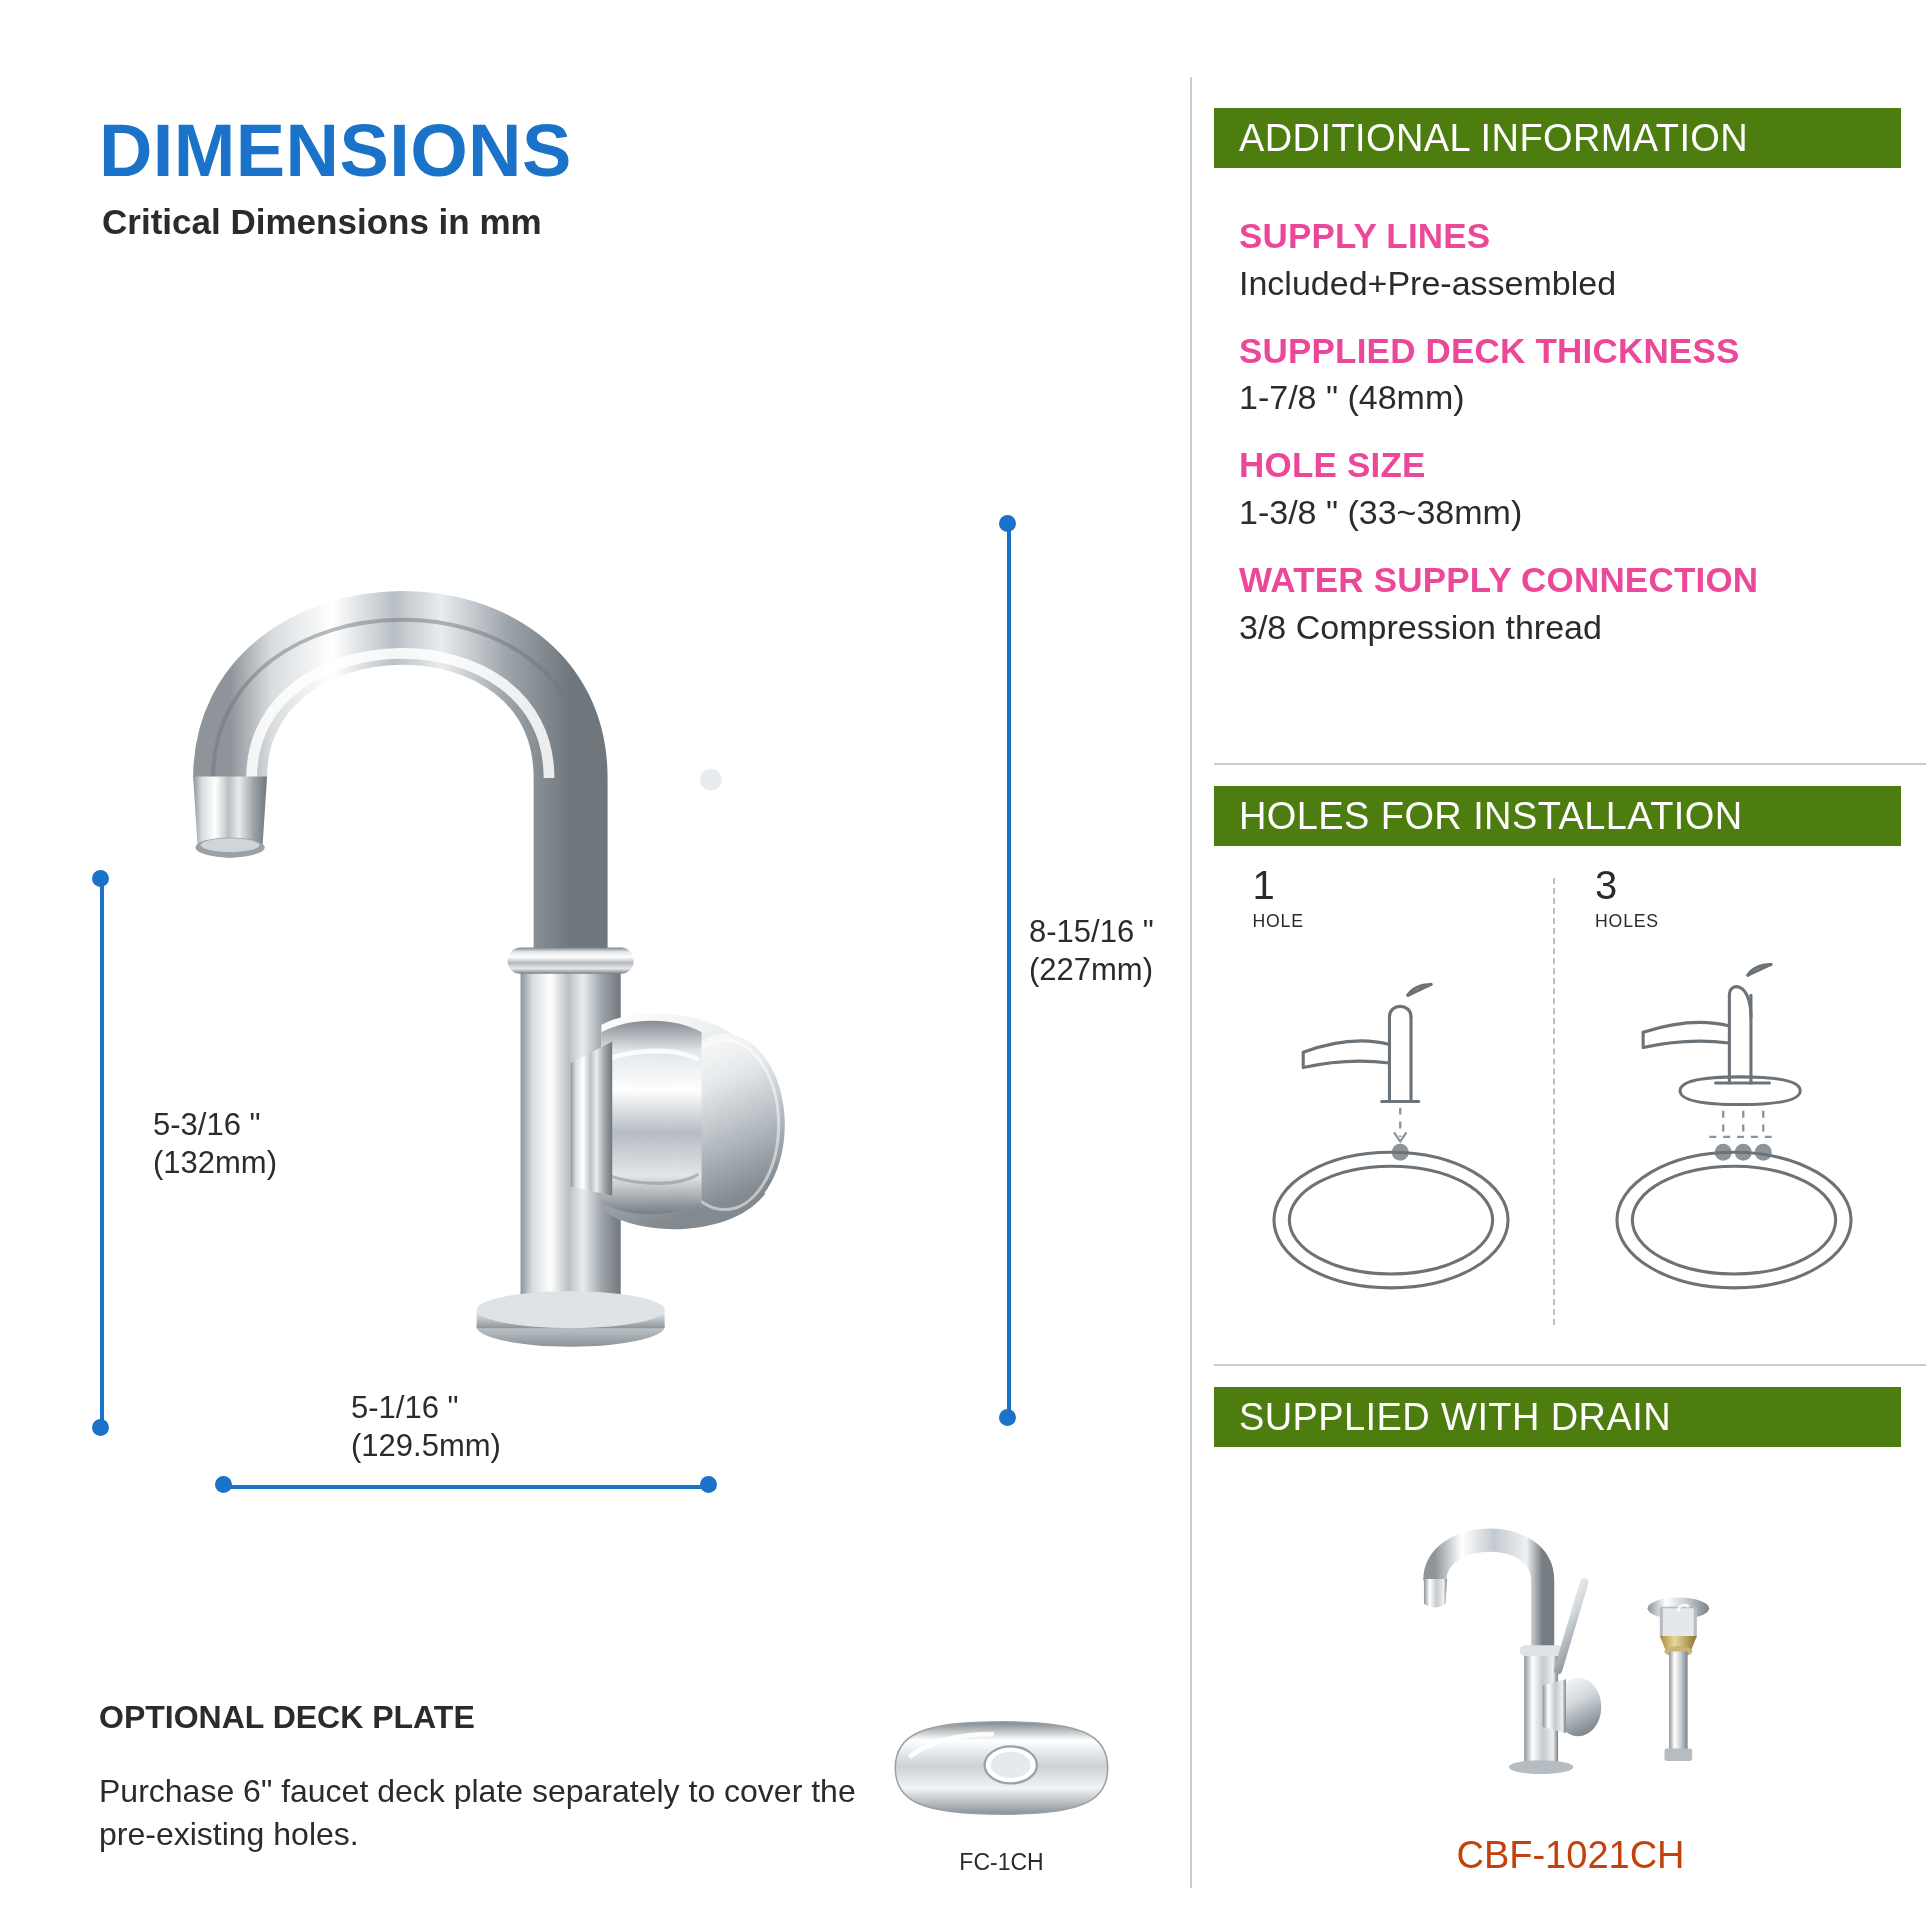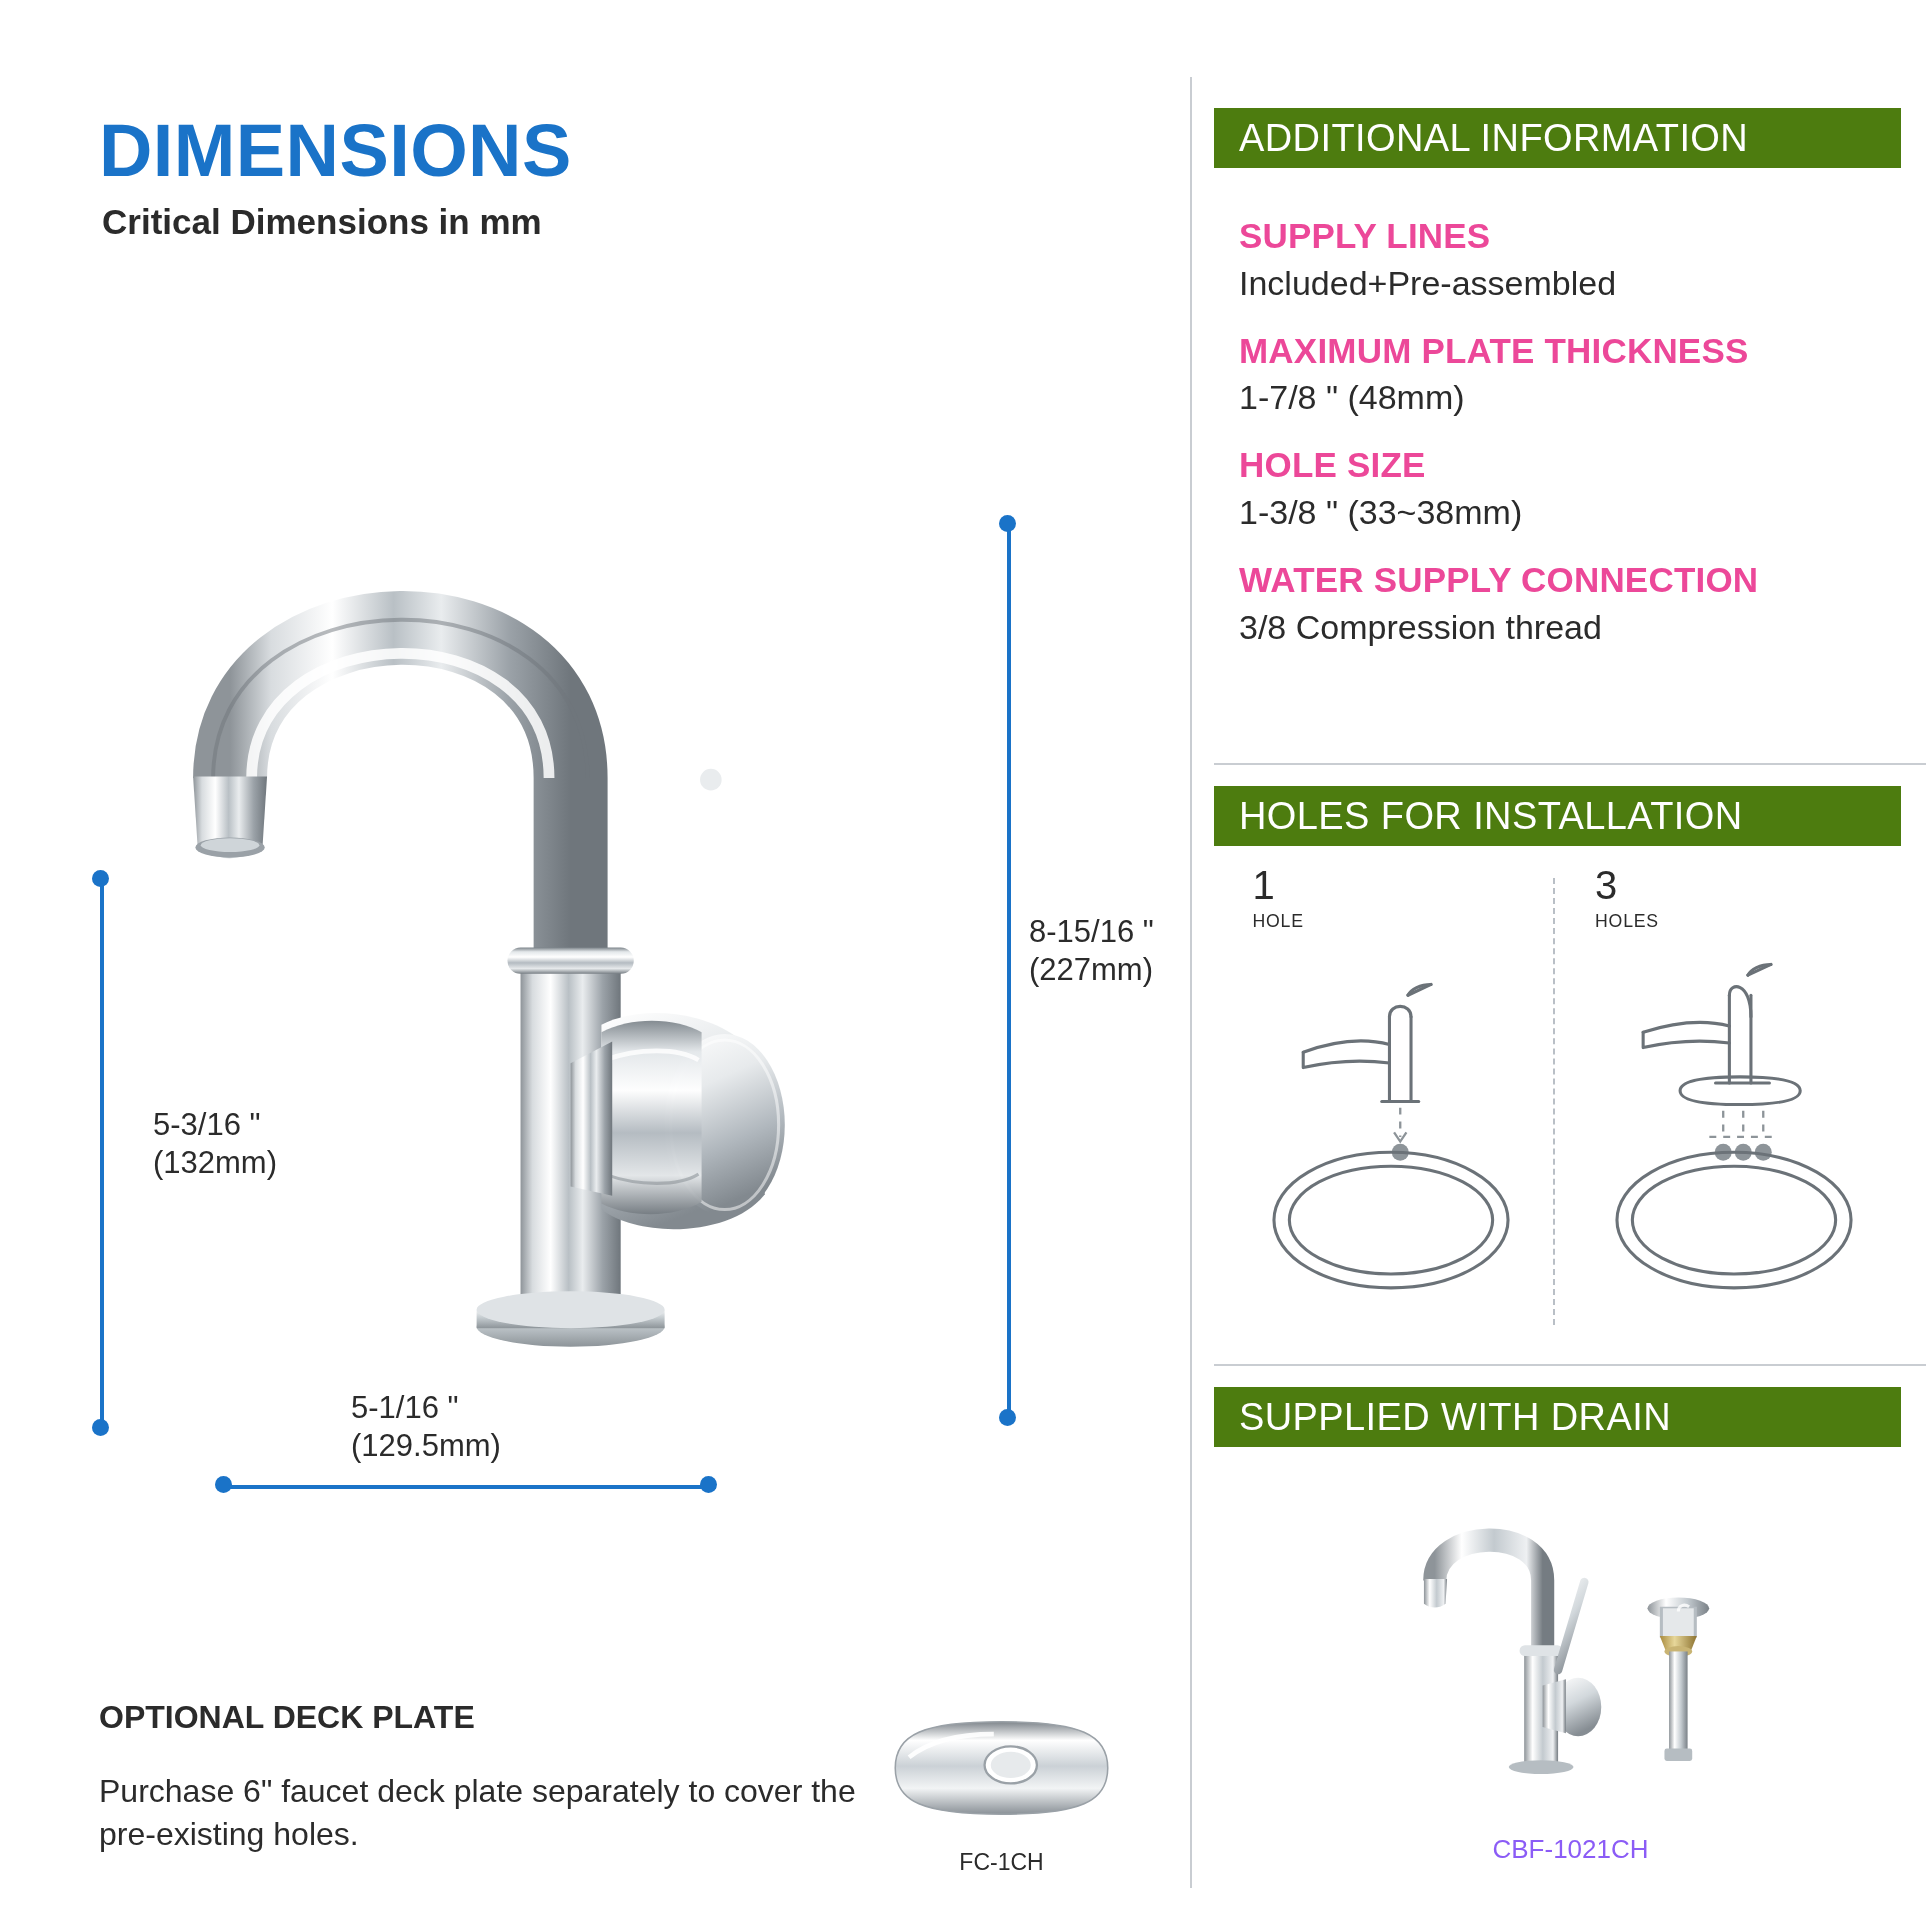--- a/index.html
+++ b/index.html
@@ -212,22 +212,22 @@
   #drain-art {
     position: absolute;
     left: 193px; top: 1491px;
     width: 370px; height: 324px;
   }
   #drain-code {
     position: absolute;
     left: 0; top: 1834px;
     width: 713px;
     text-align: center;
-    font-size: 26px;
-    color: #8b5cf6;
+    font-size: 38px;
+    color: #c2410c;
   }
 </style>
 </head>
 <body>
 
 <div id="left-panel">
 
   <div id="title-block">
     <div id="dim-title">DIMENSIONS</div>
     <div id="dim-sub">Critical Dimensions in mm</div>
@@ -351,21 +351,21 @@
 <div id="right-panel">
 
   <div class="section-header" id="hdr-additional">ADDITIONAL INFORMATION</div>
 
   <div id="info-list">
     <div class="info-item">
       <div class="info-label">SUPPLY LINES</div>
       <div class="info-value">Included+Pre-assembled</div>
     </div>
     <div class="info-item">
-      <div class="info-label">MAXIMUM PLATE THICKNESS</div>
+      <div class="info-label">SUPPLIED DECK THICKNESS</div>
       <div class="info-value">1-7/8 " (48mm)</div>
     </div>
     <div class="info-item">
       <div class="info-label">HOLE SIZE</div>
       <div class="info-value">1-3/8 " (33~38mm)</div>
     </div>
     <div class="info-item">
       <div class="info-label">WATER SUPPLY CONNECTION</div>
       <div class="info-value">3/8 Compression thread</div>
     </div>

